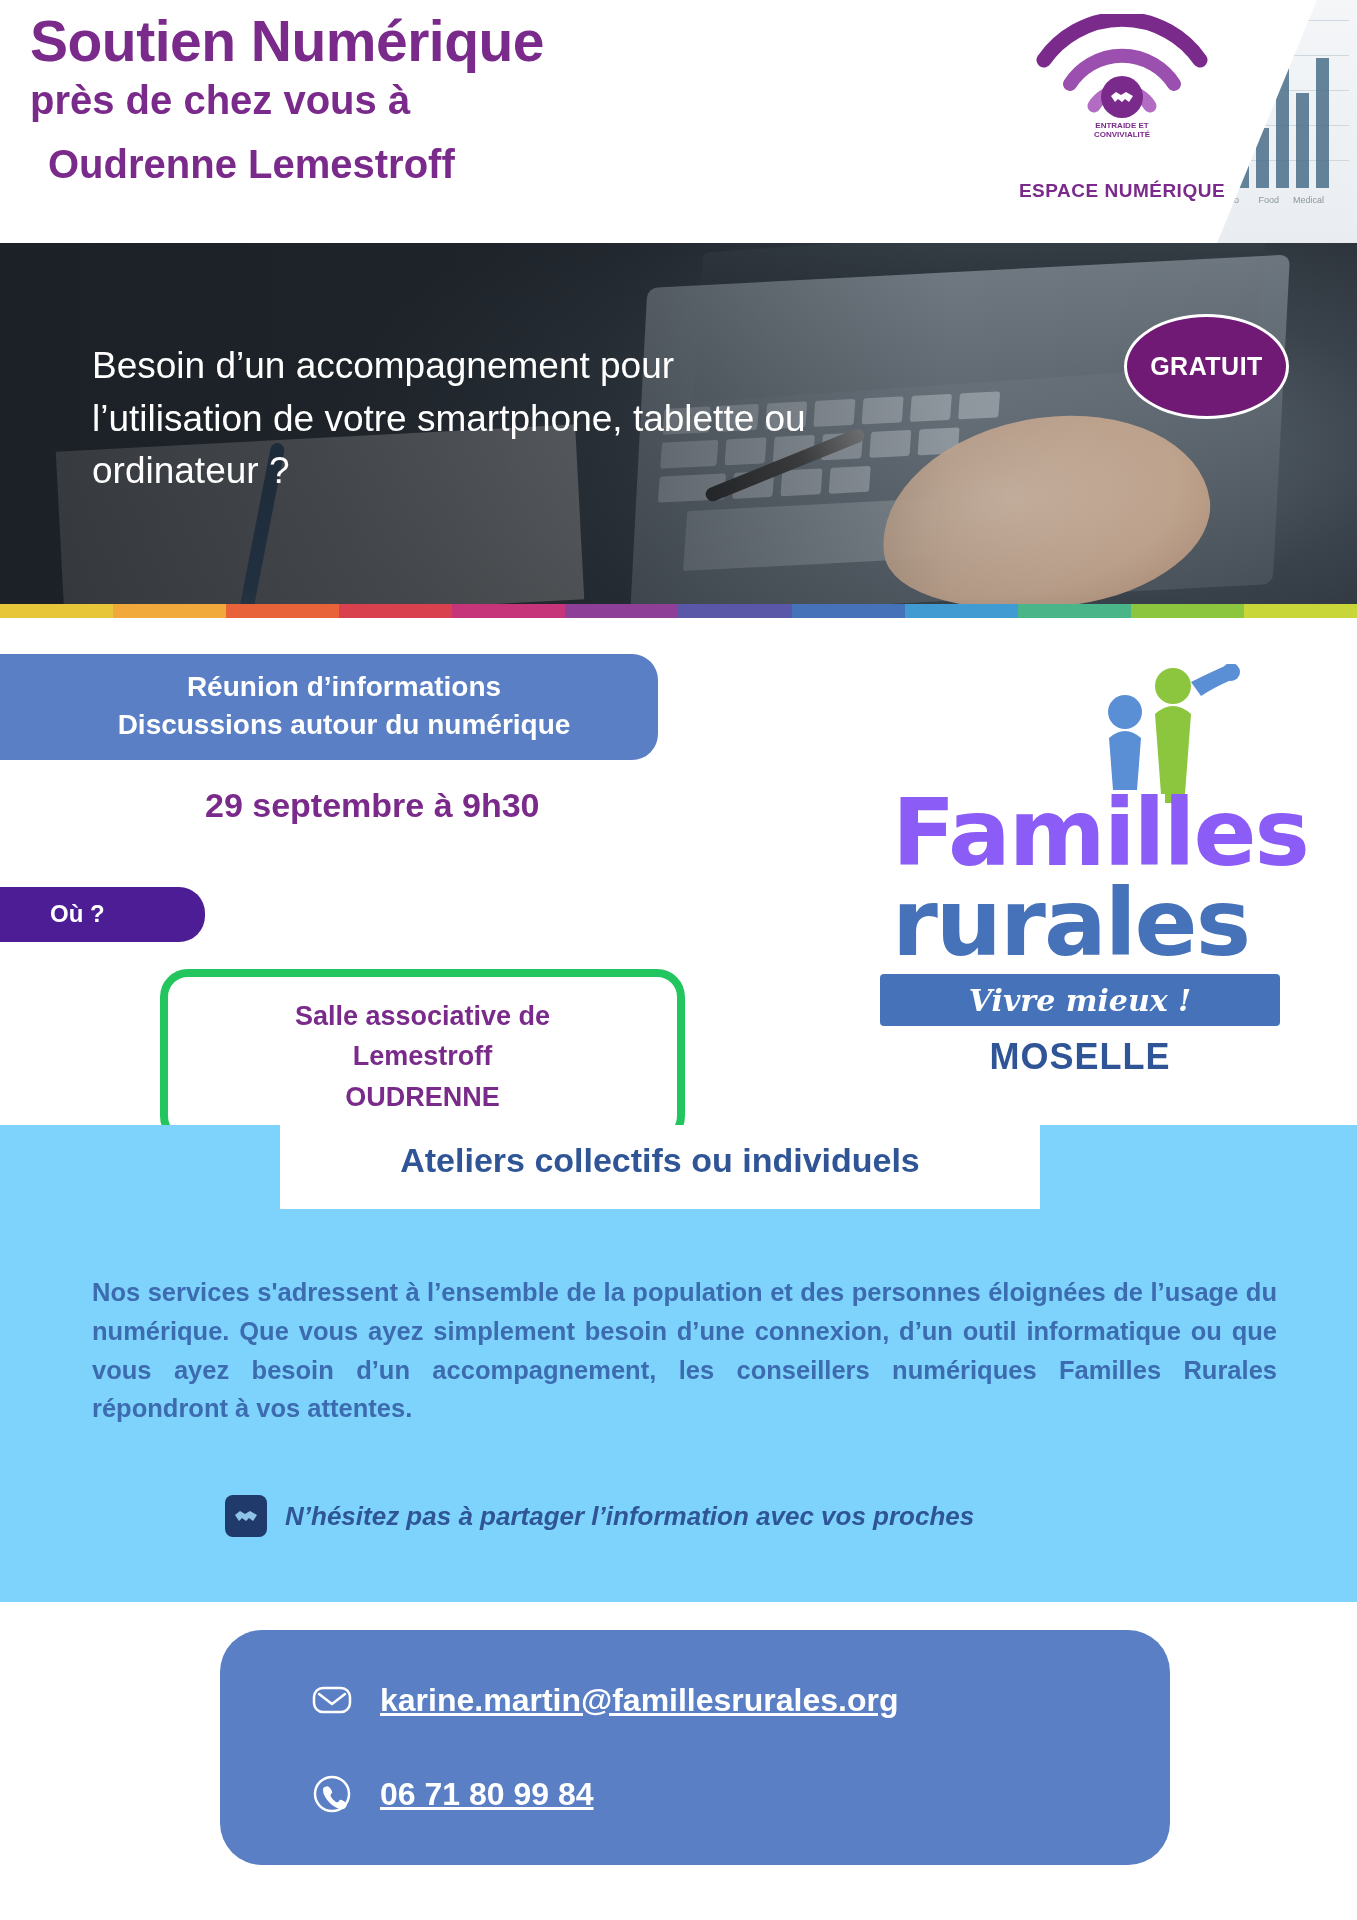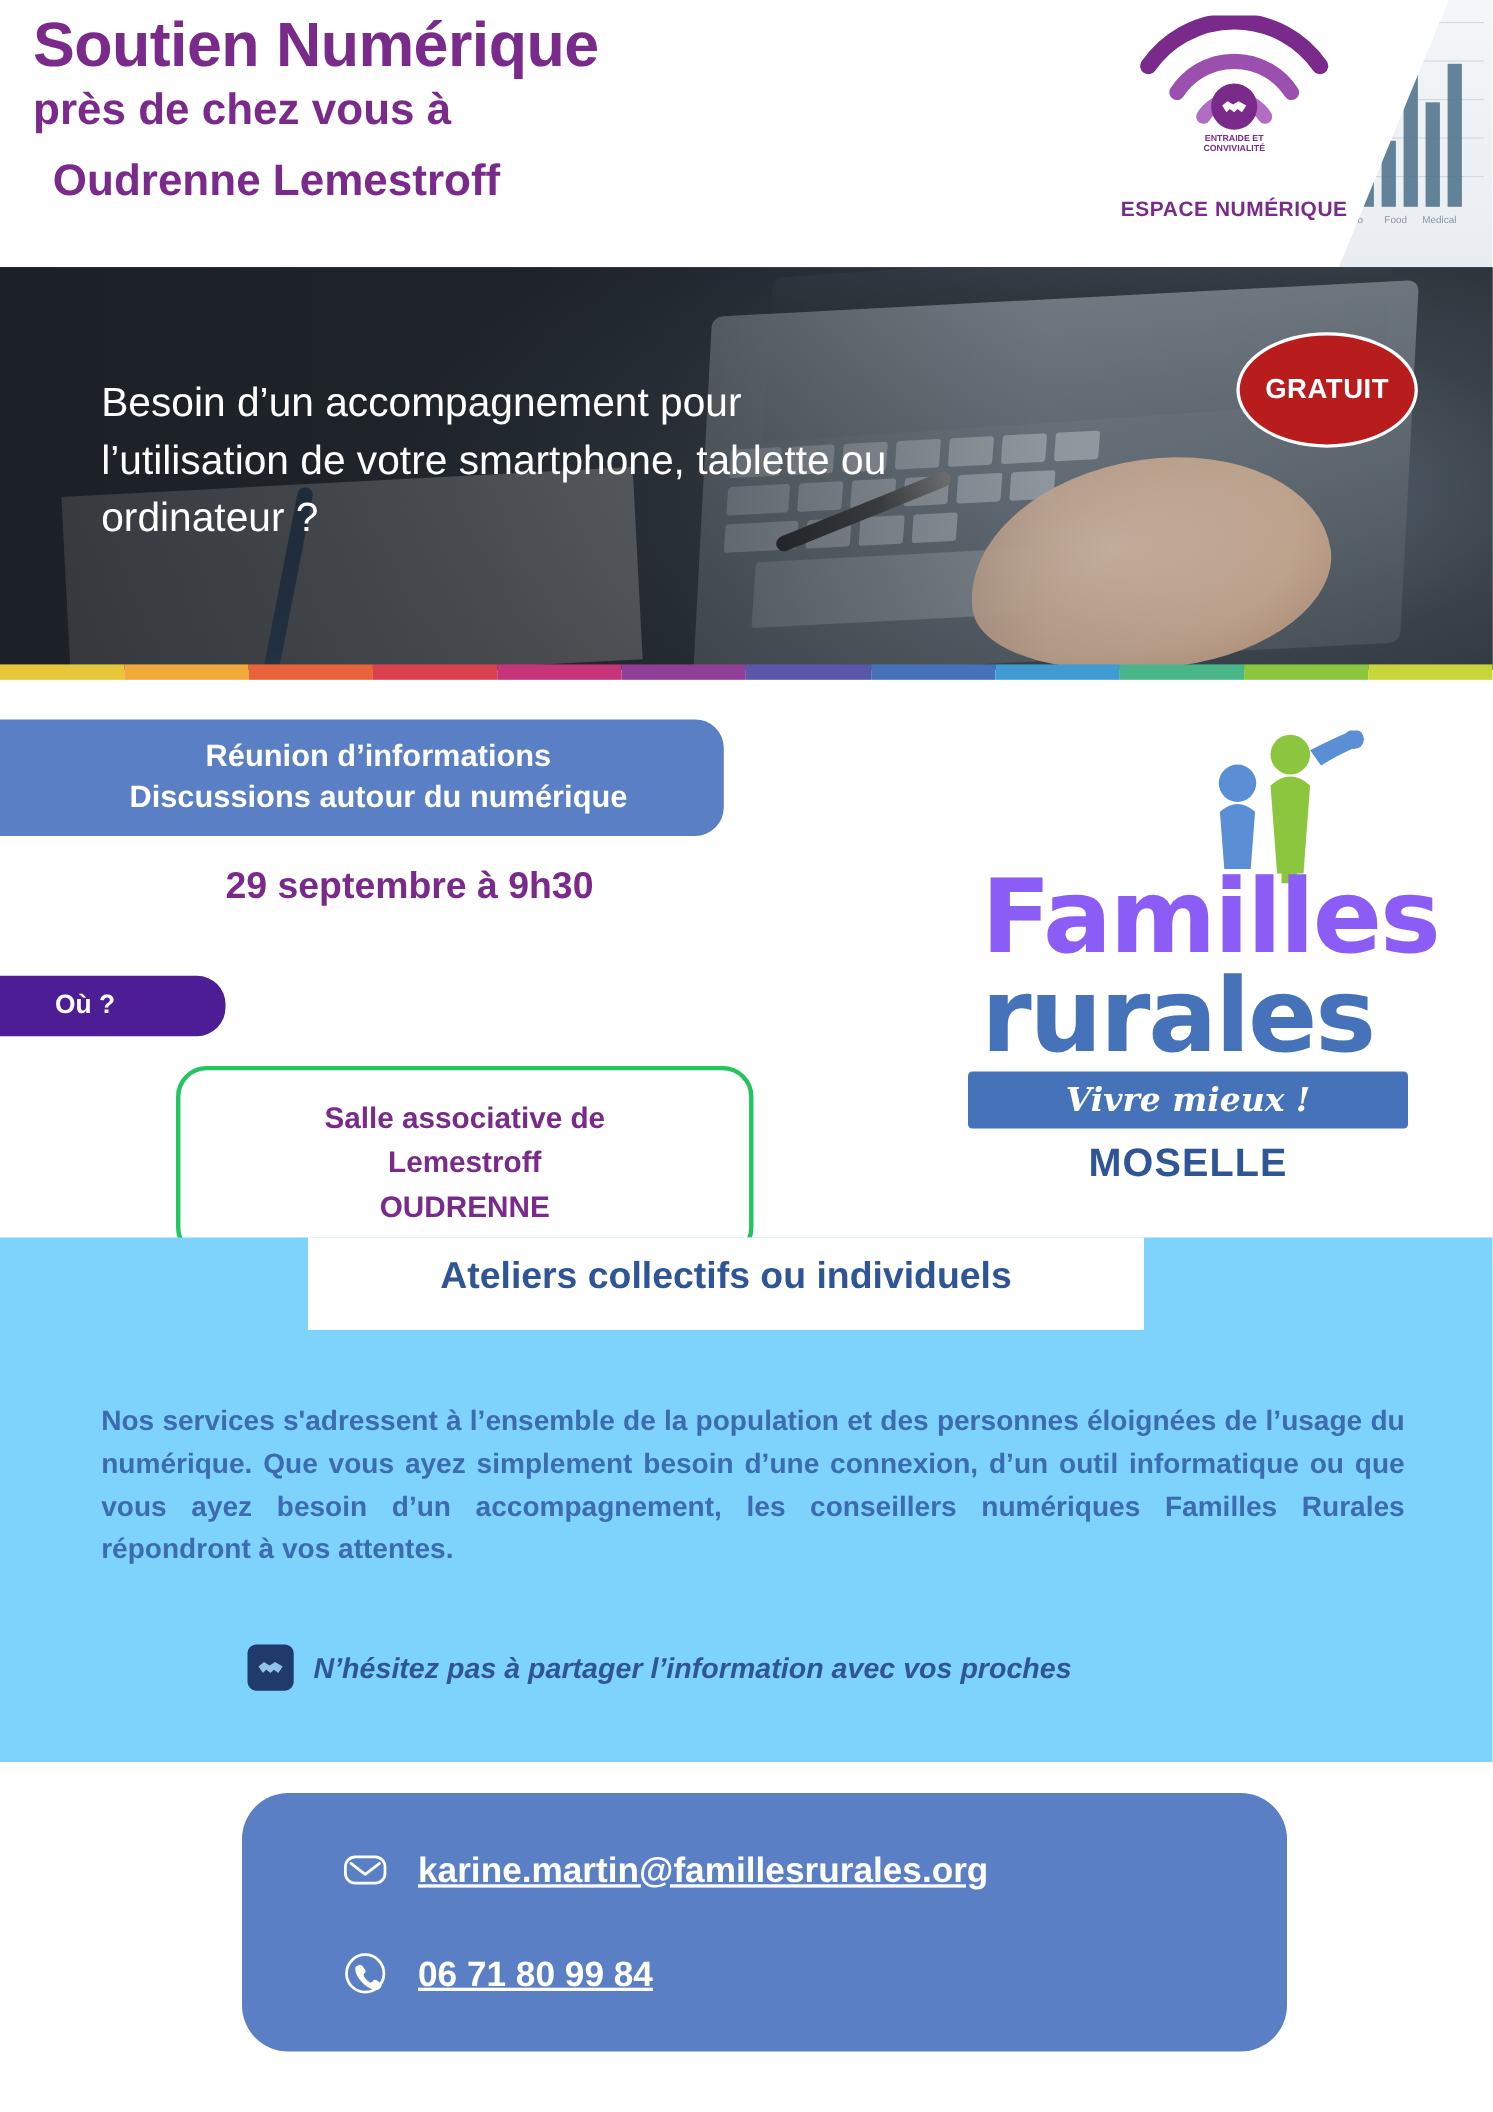--- a/index.html
+++ b/index.html
@@ -227,25 +227,25 @@
     top: 97px;
     width: 760px;
     font-size: 37px;
     font-weight: 500;
     color: #ffffff;
     line-height: 1.42;
   }
   .gratuit {
     position: absolute;
     right: 68px;
-    top: 59px;
+    top: 71px;
     width: 165px;
     height: 105px;
     border-radius: 50%;
-    background: #b91c1c;
+    background: #701a75;
     border: 3px solid #ffffff;
     display: flex;
     align-items: center;
     justify-content: center;
     color: #ffffff;
     font-size: 25px;
     font-weight: bold;
     letter-spacing: .5px;
   }
 
@@ -291,21 +291,21 @@
     border-radius: 0 26px 26px 0;
     color: #ffffff;
     font-size: 24px;
     font-weight: bold;
   }
   .venue-box {
     position: absolute;
     left: 160px; top: 325px;
     width: 525px;
     height: 175px;
-    border: 4px solid #22c55e;
+    border: 8px solid #22c55e;
     border-radius: 28px;
     background: #ffffff;
     display: flex;
     align-items: center;
     justify-content: center;
     text-align: center;
     color: #7a2a8a;
     font-size: 27px;
     font-weight: bold;
     line-height: 1.5;

